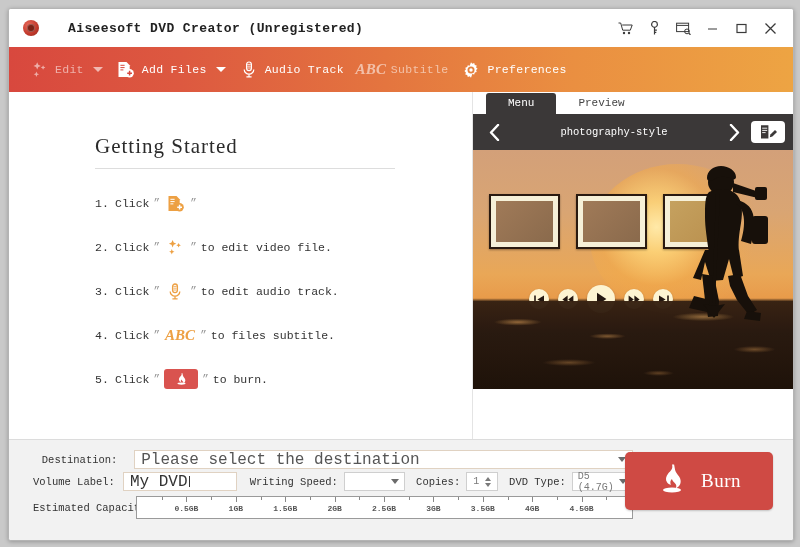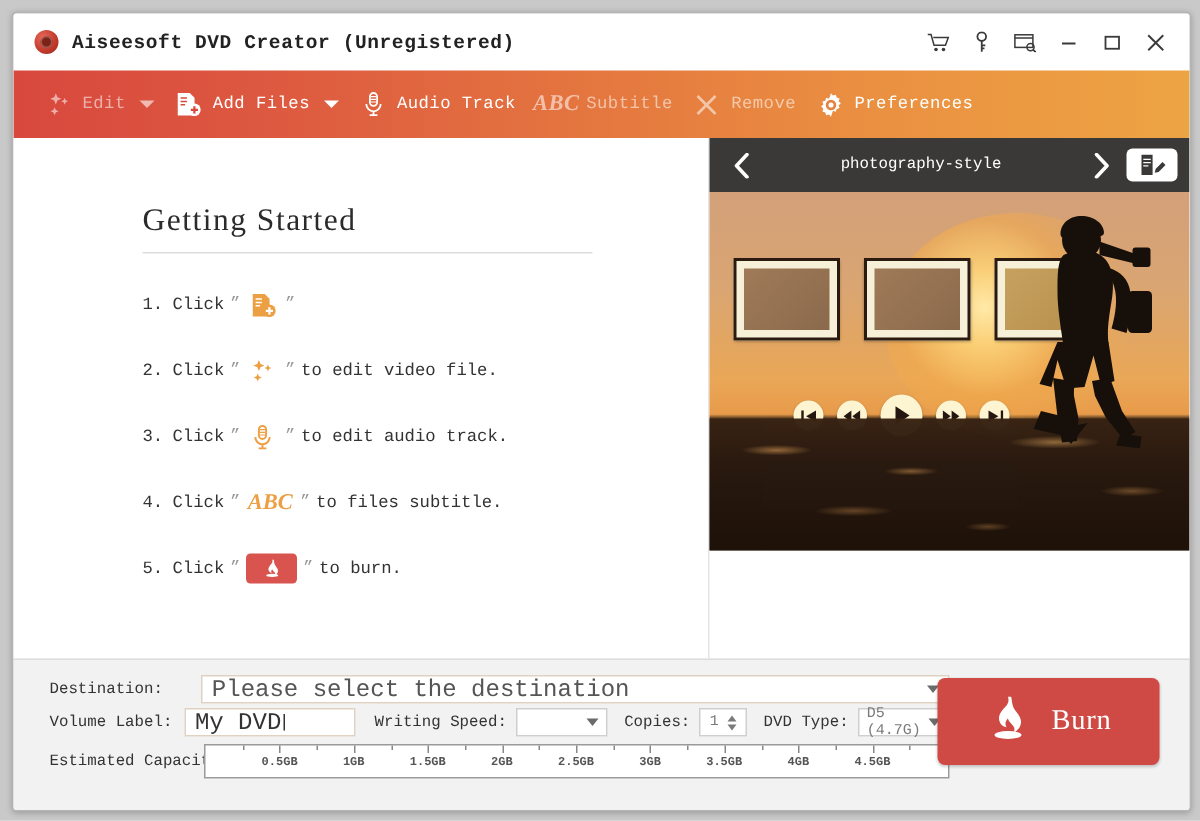--- a/index.html
+++ b/index.html
@@ -3,21 +3,21 @@
 <meta charset="utf-8">
 <style>
   html,body{margin:0;padding:0;background:#c9c9c9;}
   body{width:800px;height:547px;font-family:"Liberation Sans",sans-serif;overflow:hidden;}
 
   .app{position:absolute;left:8px;top:8px;width:784px;height:531px;background:#fff;
        border:1px solid #b4b4b4;border-radius:3px;box-shadow:0 1px 4px rgba(0,0,0,.25);
        display:flex;flex-direction:column;overflow:hidden;}
 
   
-  .titlebar{height:38px;background:#fff;display:flex;align-items:center;padding:0 10px 0 14px;flex:0 0 auto;}
+  .titlebar{height:38px;background:#fff;display:flex;align-items:center;padding:0 10px 0 14px;flex:0 0 auto;gap:20px;}
   .logo{width:16px;height:16px;border-radius:50%;
         background:radial-gradient(circle at 35% 32%,#e8685a 0%,#c0392b 60%,#8e2a1e 100%);
         margin-right:9px;flex:0 0 auto;position:relative;}
   .logo::after{content:"";position:absolute;left:4px;top:4px;width:8px;height:8px;border-radius:50%;
                background:#7c2216;box-shadow:inset 0 0 0 1px rgba(255,255,255,.25);}
   .apptitle{font-family:"Liberation Mono",monospace;font-size:13px;font-weight:bold;color:#222;letter-spacing:.4px;}
   .winctrls{margin-left:auto;display:flex;align-items:center;gap:3px;}
   .wbtn{width:26px;height:24px;display:flex;align-items:center;justify-content:center;color:#3a3a3a;}
   .wbtn svg{display:block;}
 
@@ -94,21 +94,21 @@
   .chk{width:11px;height:11px;border:1px solid #e3b089;background:#fff;border-radius:1px;margin-right:7px;margin-top:1px;flex:0 0 auto;}
   .nomenu span{font-family:"Liberation Mono",monospace;font-size:10.5px;color:#333;}
 
   
   .bottom{flex:0 0 auto;height:100px;background:#f2f2f2;border-top:1px solid #dcdcdc;position:relative;}
   .lbl{font-family:"Liberation Mono",monospace;font-size:10.5px;color:#333;white-space:nowrap;}
   .row{position:absolute;display:flex;align-items:center;}
   #row-dest{left:24px;top:10px;width:600px;}
   #row-vol{left:24px;top:32px;width:600px;}
   #row-cap{left:24px;top:56px;width:600px;}
-  .lbl.w{width:95px;text-align:left;margin-right:8px;}
+  .lbl.w{width:95px;text-align:center;margin-right:8px;}
   .field{height:17px;background:#fff;border:1px solid #e0d2c2;display:flex;align-items:center;
          padding:0 6px;font-family:"Liberation Mono",monospace;font-size:16px;color:#333;}
   .field.ph{color:#555;}
   .dd-arrow{margin-left:auto;width:0;height:0;border-left:4px solid transparent;border-right:4px solid transparent;
             border-top:5px solid #6b6b6b;}
   .caretbar{display:inline-block;width:1px;height:11px;background:#333;margin-left:1px;}
   .sel{height:17px;background:#fff;border:1px solid #cfcfcf;display:flex;align-items:center;padding:0 5px;
        font-family:"Liberation Mono",monospace;font-size:10px;color:#7a7a7a;}
   .spin{height:17px;background:#fff;border:1px solid #cfcfcf;display:flex;align-items:center;padding:0 2px 0 6px;
         font-family:"Liberation Mono",monospace;font-size:10px;color:#7a7a7a;}
@@ -211,28 +211,20 @@
           </svg>
       </span>
       <span class="ilabel">Audio Track</span>
     </div>
 
     <div class="tbitem dim">
       <span class="icn abcico" style="width:26px;color:#fff;">ABC</span>
       <span class="ilabel">Subtitle</span>
     </div>
 
-    <div class="tbitem dim">
-      <span class="icn">
-        <svg width="16" height="16" viewBox="0 0 16 16">
-            <path d="M2 2l12 12M14 2L2 14" stroke="#fff" stroke-width="1.8"></path>
-          </svg>
-      </span>
-      <span class="ilabel">Remove</span>
-    </div>
 
     <div class="tbitem">
       <span class="icn">
         <svg width="18" height="18" viewBox="0 0 18 18">
             <path d="M9 1.2l1.3 1.5 1.9-.6.6 1.9 1.9.6-.6 1.9 1.5 1.3-1.5 1.3.6 1.9-1.9.6-.6 1.9-1.9-.6L9 16.8l-1.3-1.5-1.9.6-.6-1.9-1.9-.6.6-1.9L2.4 9.9l1.5-1.3-.6-1.9 1.9-.6.6-1.9 1.9.6z" fill="#fff"></path>
             <circle cx="9" cy="9" r="3.5" fill="#e5823f"></circle>
             <circle cx="9" cy="9" r="1.7" fill="#fff"></circle>
           </svg>
       </span>
       <span class="ilabel">Preferences</span>
@@ -313,20 +305,24 @@
             </span>
           </span>
           <span class="q">”</span>
           <span>to burn.</span>
         </div>
       </div>
     </div>
 
     <div class="right">
 
+      <div class="tabs">
+        <div class="tab active">Menu</div>
+        <div class="tab">Preview</div>
+      </div>
 
       <div class="menubar">
         <div class="arrowbtn">
           <svg width="11" height="17" viewBox="0 0 11 17">
               <path d="M9 1L2 8.5 9 16" fill="none" stroke="#fff" stroke-width="2.4" stroke-linecap="round" stroke-linejoin="round"></path>
             </svg>
         </div>
         <div class="stylename">photography-style</div>
         <div class="arrowbtn">
           <svg width="11" height="17" viewBox="0 0 11 17">

